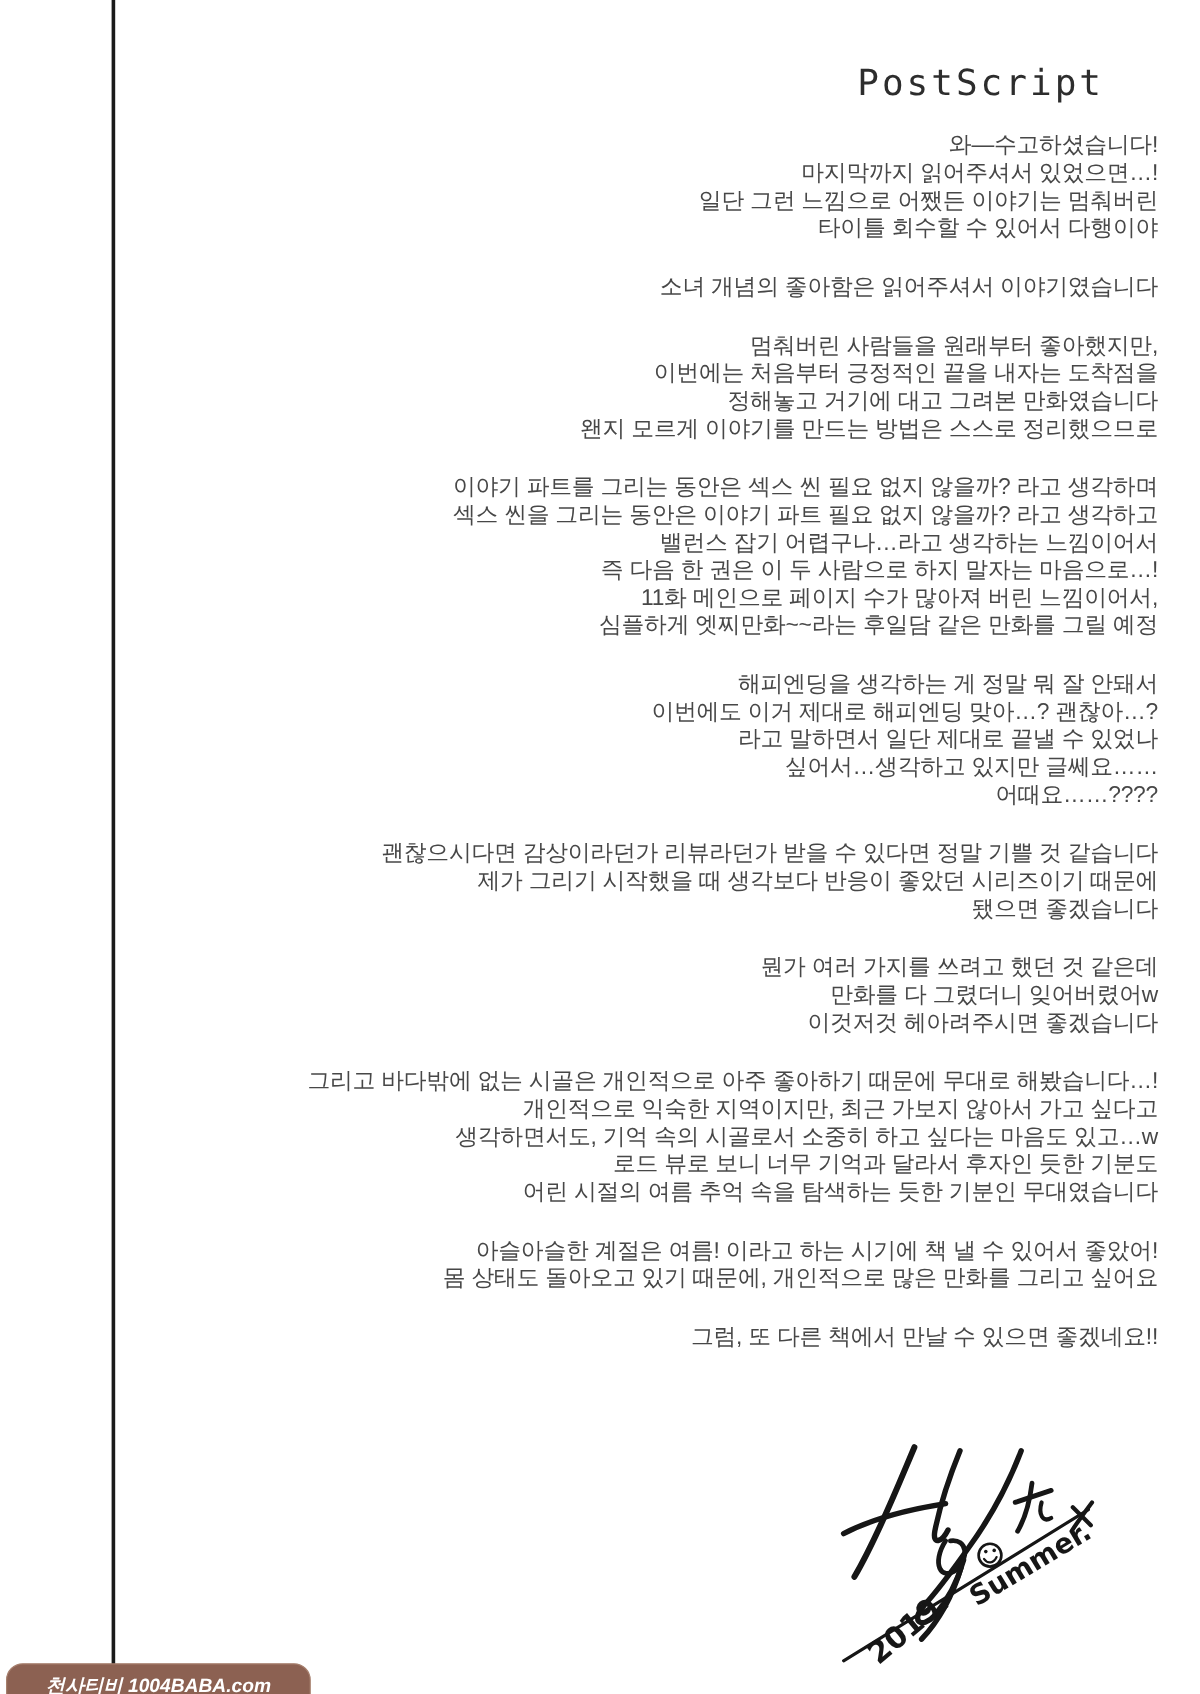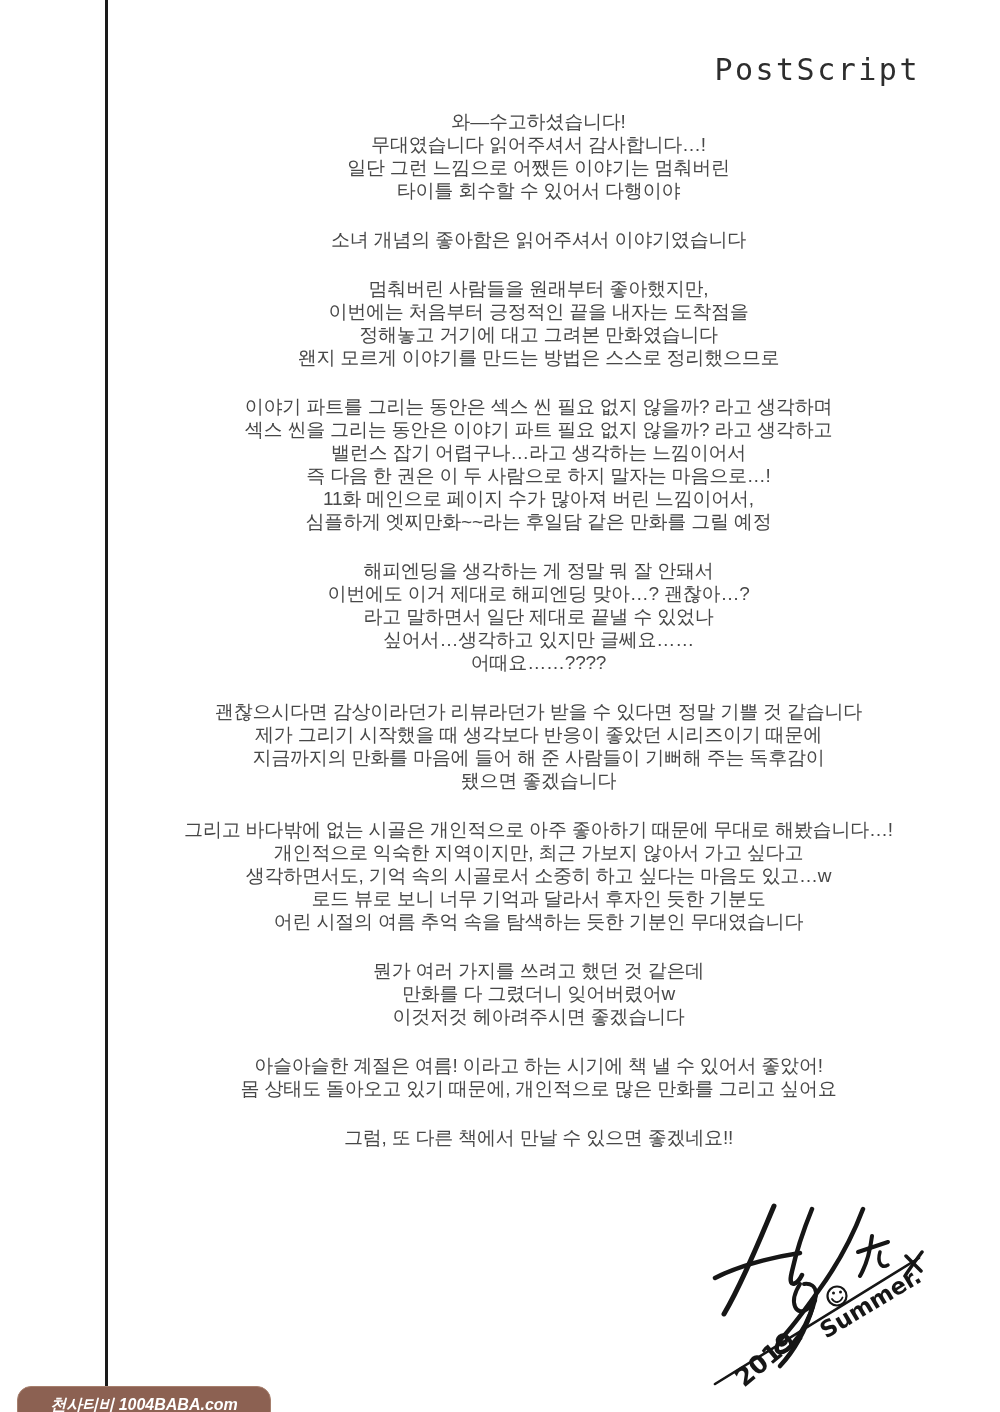--- a/index.html
+++ b/index.html
@@ -3,21 +3,21 @@
 <meta charset="utf-8">
 <style>
   html, body { margin: 0; padding: 0; }
   body {
     width: 1000px; height: 1412px;
     background: #ffffff;
     position: relative;
     overflow: hidden;
     font-family: "Liberation Sans", sans-serif;
   }
-  .page { position: absolute; inset: 0; margin-left: 12px; }
+  .page { position: absolute; inset: 0; }
 
   .vline {
     position: absolute;
     left: 93px; top: 0;
     width: 3px; height: 1412px;
     background: #1a1a1a;
   }
 
   .title {
     position: absolute;
@@ -32,21 +32,21 @@
 
   .afterword {
     position: absolute;
     top: 110px; left: 100px; right: 35px;
     text-align: right;
     font-size: 19px;
     line-height: 23px;
     color: #474747;
     letter-spacing: -0.2px;
   }
-  .para { margin: 0 0 26px 0; text-align: center; }
+  .para { margin: 0 0 26px 0; }
   .para:last-child { margin-bottom: 0; }
   .line { white-space: nowrap; }
 
   .signature {
     position: absolute;
     left: 688px; top: 1196px;
     width: 280px; height: 200px;
   }
   .signature svg { display: block; width: 100%; height: 100%; }
   .sig-date {
@@ -78,21 +78,21 @@
 
 <div class="page">
 
   <div class="vline"></div>
 
   <div class="title">PostScript</div>
 
   <div class="afterword">
       <div class="para">
         <div class="line">와—수고하셨습니다!</div>
-        <div class="line">무대였습니다 읽어주셔서 감사합니다…!</div>
+        <div class="line">마지막까지 읽어주셔서 있었으면…!</div>
         <div class="line">일단 그런 느낌으로 어쨌든 이야기는 멈춰버린</div>
         <div class="line">타이틀 회수할 수 있어서 다행이야</div>
       </div>
       <div class="para">
         <div class="line">소녀 개념의 좋아함은 읽어주셔서 이야기였습니다</div>
       </div>
       <div class="para">
         <div class="line">멈춰버린 사람들을 원래부터 좋아했지만,</div>
         <div class="line">이번에는 처음부터 긍정적인 끝을 내자는 도착점을</div>
         <div class="line">정해놓고 거기에 대고 그려본 만화였습니다</div>
@@ -109,34 +109,33 @@
       <div class="para">
         <div class="line">해피엔딩을 생각하는 게 정말 뭐 잘 안돼서</div>
         <div class="line">이번에도 이거 제대로 해피엔딩 맞아…? 괜찮아…?</div>
         <div class="line">라고 말하면서 일단 제대로 끝낼 수 있었나</div>
         <div class="line">싶어서…생각하고 있지만 글쎄요……</div>
         <div class="line">어때요……????</div>
       </div>
       <div class="para">
         <div class="line">괜찮으시다면 감상이라던가 리뷰라던가 받을 수 있다면 정말 기쁠 것 같습니다</div>
         <div class="line">제가 그리기 시작했을 때 생각보다 반응이 좋았던 시리즈이기 때문에</div>
-        <div class="line">지금까지의 만화를 마음에 들어 해 준 사람들이 기뻐해 주는 독후감이</div>
         <div class="line">됐으면 좋겠습니다</div>
+      </div>
+      <div class="para">
+        <div class="line">뭔가 여러 가지를 쓰려고 했던 것 같은데</div>
+        <div class="line">만화를 다 그렸더니 잊어버렸어w</div>
+        <div class="line">이것저것 헤아려주시면 좋겠습니다</div>
       </div>
       <div class="para">
         <div class="line">그리고 바다밖에 없는 시골은 개인적으로 아주 좋아하기 때문에 무대로 해봤습니다…!</div>
         <div class="line">개인적으로 익숙한 지역이지만, 최근 가보지 않아서 가고 싶다고</div>
         <div class="line">생각하면서도, 기억 속의 시골로서 소중히 하고 싶다는 마음도 있고…w</div>
         <div class="line">로드 뷰로 보니 너무 기억과 달라서 후자인 듯한 기분도</div>
         <div class="line">어린 시절의 여름 추억 속을 탐색하는 듯한 기분인 무대였습니다</div>
-      </div>
-      <div class="para">
-        <div class="line">뭔가 여러 가지를 쓰려고 했던 것 같은데</div>
-        <div class="line">만화를 다 그렸더니 잊어버렸어w</div>
-        <div class="line">이것저것 헤아려주시면 좋겠습니다</div>
       </div>
       <div class="para">
         <div class="line">아슬아슬한 계절은 여름! 이라고 하는 시기에 책 낼 수 있어서 좋았어!</div>
         <div class="line">몸 상태도 돌아오고 있기 때문에, 개인적으로 많은 만화를 그리고 싶어요</div>
       </div>
       <div class="para">
         <div class="line">그럼, 또 다른 책에서 만날 수 있으면 좋겠네요!!</div>
       </div>
     </div>
 

